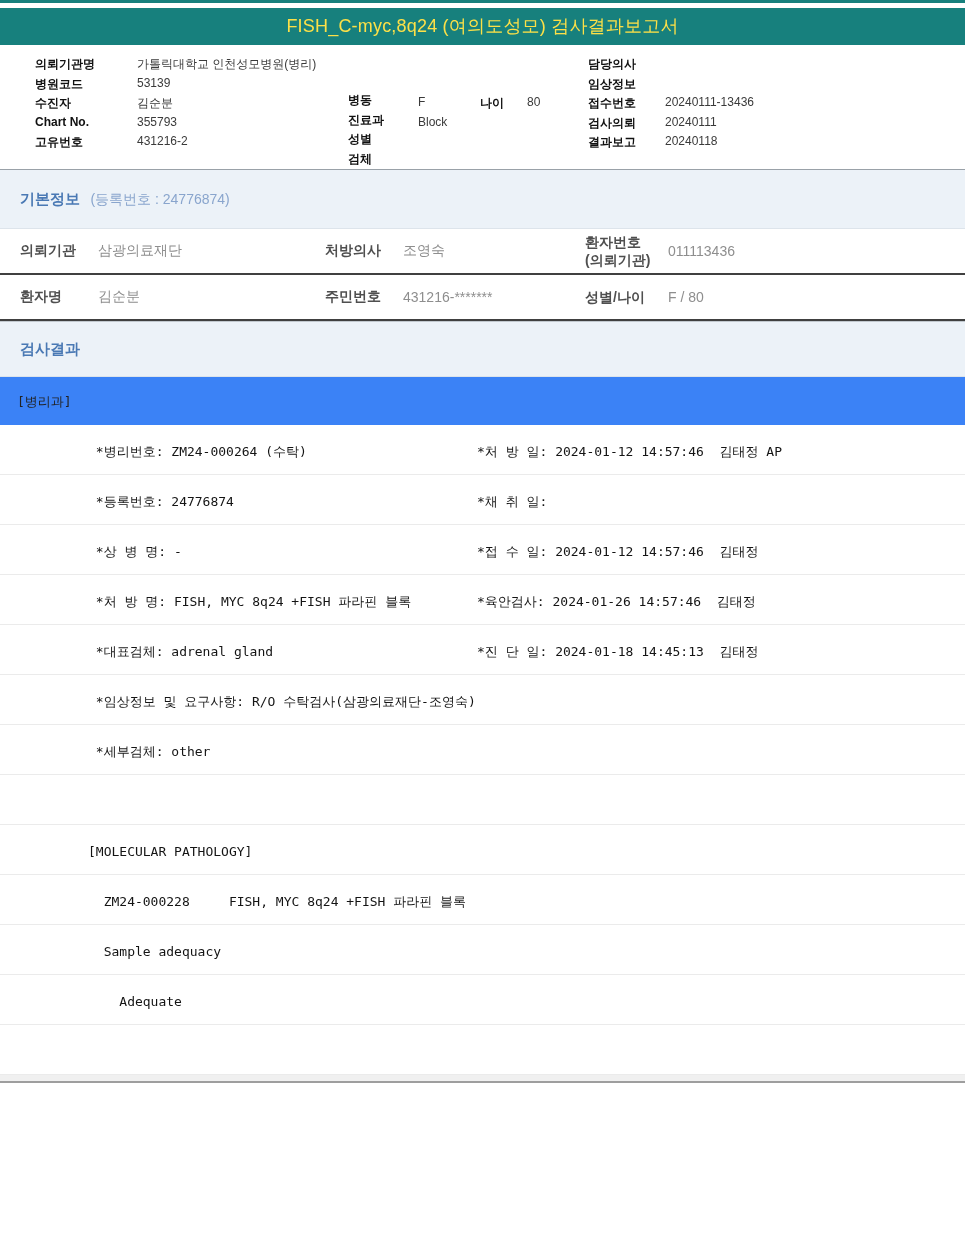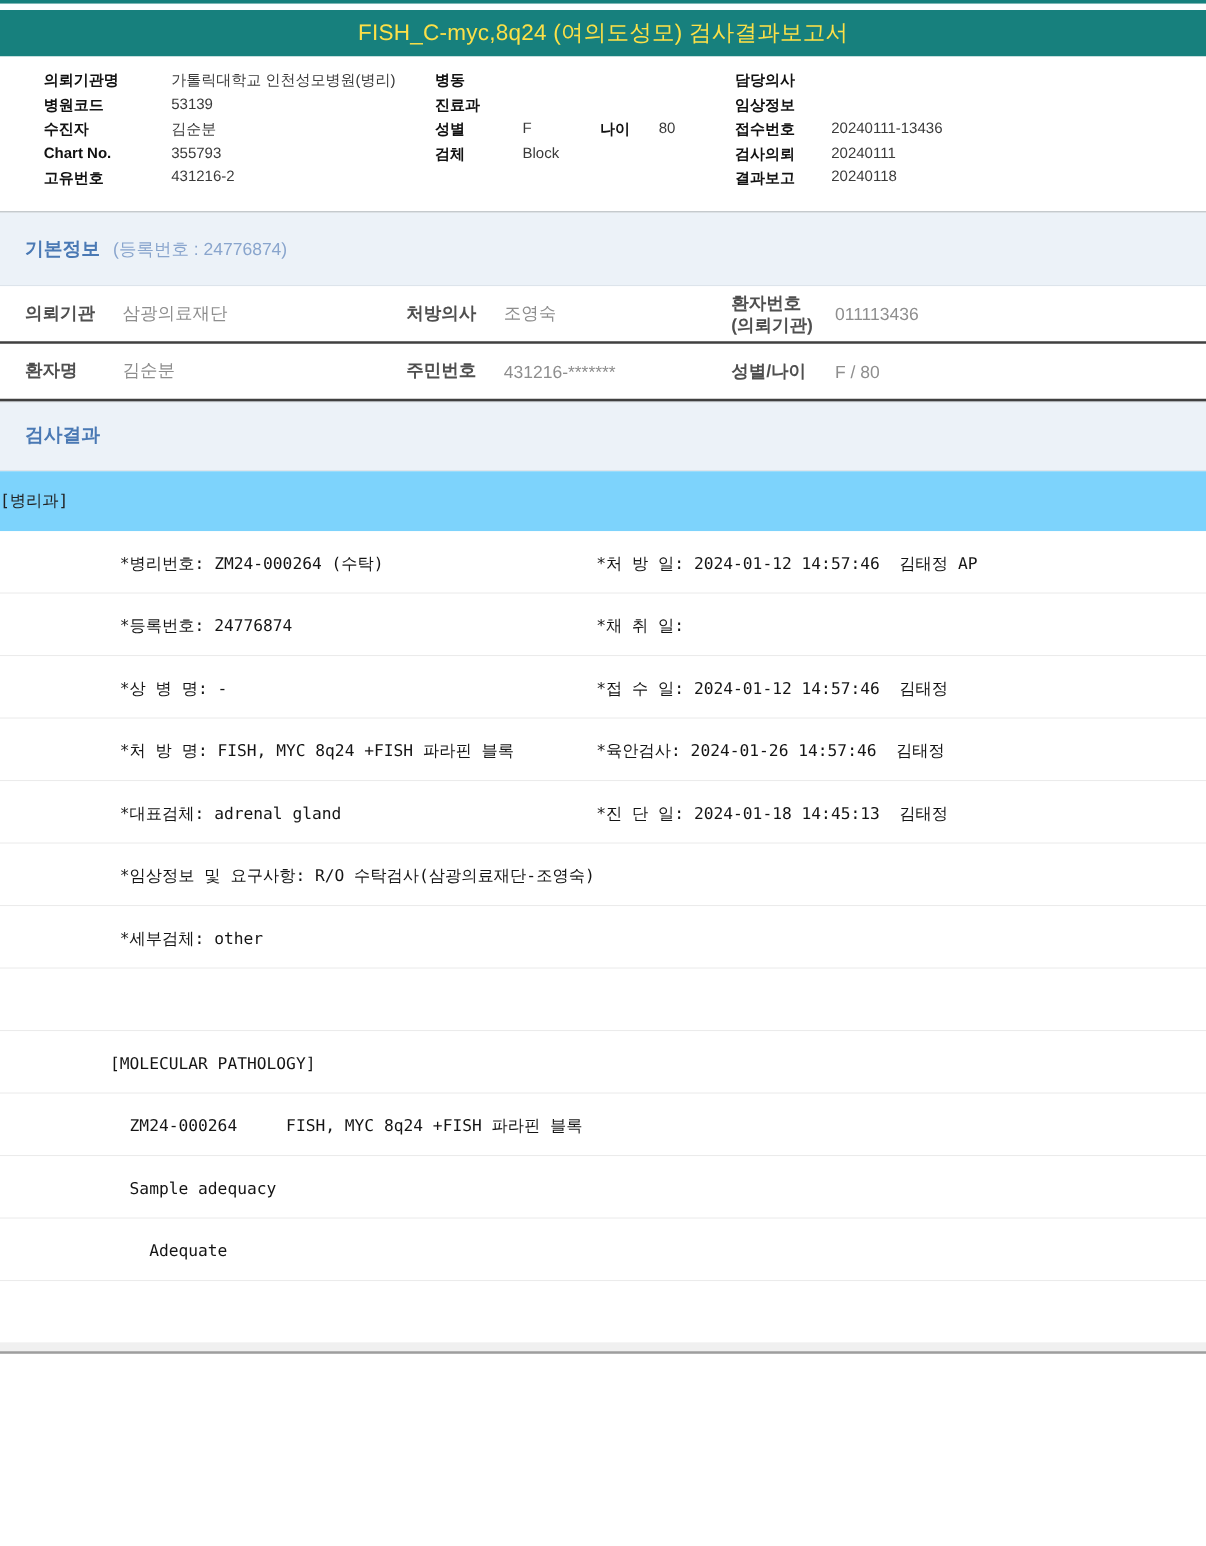--- a/index.html
+++ b/index.html
@@ -11,21 +11,21 @@
   .top-gap { height:5px; background:#fff; }
   .title-bar { height:37px; background:#17807d; text-align:center; line-height:37px; }
   .title-bar span { color:#fde047; font-size:18px; font-weight:normal; letter-spacing:0.2px; }
 
   .header-info { position:relative; height:113px; background:#fff; }
   .hrow { position:relative; height:19.5px; }
   .hrow:first-child { margin-top:11px; }
   .hrow span { position:absolute; top:0; font-size:12px; white-space:nowrap; color:#3a3a3a; }
   .hl  { left:35px;  font-weight:bold; color:#111 !important; }
   .hv  { left:137px; }
-  .hml { left:348px; font-weight:bold; color:#111 !important; }
+  .hml { left:348px; font-weight:bold; color:#111 !important;margin-top:36px; }
   .hmv { left:418px; }
   .hml2{ left:480px; font-weight:bold; color:#111 !important; }
   .hmv2{ left:527px; }
   .hrl { left:588px; font-weight:bold; color:#111 !important; }
   .hrv { left:665px; }
 
   .divider1 { height:1px; background:#99a1a8; }
   .divider2 { height:1px; background:#c2c9cf; }
 
   .section-bar { padding-left:20px; background:#ecf2f8; border-bottom:1px solid #dde4eb; }
@@ -37,21 +37,21 @@
   .btable { background:#fff; }
   .brow { position:relative; height:46px; border-bottom:2px solid #404040; }
   .brow span { position:absolute; top:50%; transform:translateY(-50%); font-size:14px; white-space:pre-line; }
   .c1l { left:20px;  font-weight:bold; color:#4f4f4f; }
   .c1v { left:98px;  color:#8e8e8e; }
   .c2l { left:325px; font-weight:bold; color:#4f4f4f; }
   .c2v { left:403px; color:#8e8e8e; }
   .c3l { left:585px; font-weight:bold; color:#4f4f4f; line-height:1.3; }
   .c3v { left:668px; color:#8e8e8e; }
 
-  .dept-row { height:48px; line-height:48px; background:#7dd3fc; }
+  .dept-row { height:48px; line-height:48px; background:#3b82f6; padding-left:17px; }
   .dept-row span { font-family:"DejaVu Sans Mono", monospace; font-size:13px; color:#222; }
 
   .drow { position:relative; height:50px; border-bottom:1px solid #ebebeb; background:#fff; }
   .drow span { position:absolute; top:0; line-height:53px; font-family:"DejaVu Sans Mono", monospace;
                font-size:13px; color:#141414; white-space:pre; }
   .dleft  { left:88px; }
   .dright { left:437px;margin-left:40px; }
 
   .bottom-band { height:8px; background:#f0f0f0; border-bottom:2px solid #9e9e9e; }
 </style>
@@ -178,21 +178,21 @@
     </div>
     <div class="drow">
       <span class="dleft"></span>
       <span class="dright"></span>
     </div>
     <div class="drow">
       <span class="dleft">[MOLECULAR PATHOLOGY]</span>
       <span class="dright"></span>
     </div>
     <div class="drow">
-      <span class="dleft">  ZM24-000264     FISH, MYC 8q24 +FISH 파라핀 블록</span>
+      <span class="dleft">  ZM24-000228     FISH, MYC 8q24 +FISH 파라핀 블록</span>
       <span class="dright"></span>
     </div>
     <div class="drow">
       <span class="dleft">  Sample adequacy</span>
       <span class="dright"></span>
     </div>
     <div class="drow">
       <span class="dleft">    Adequate</span>
       <span class="dright"></span>
     </div>

